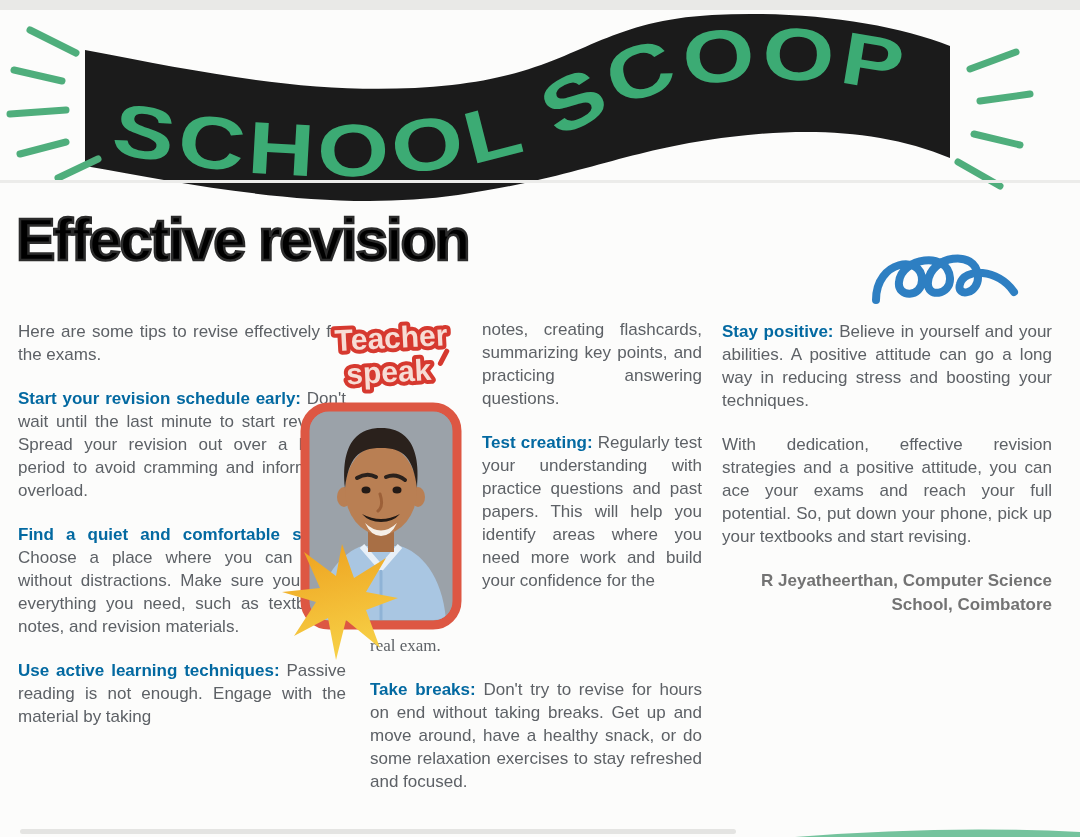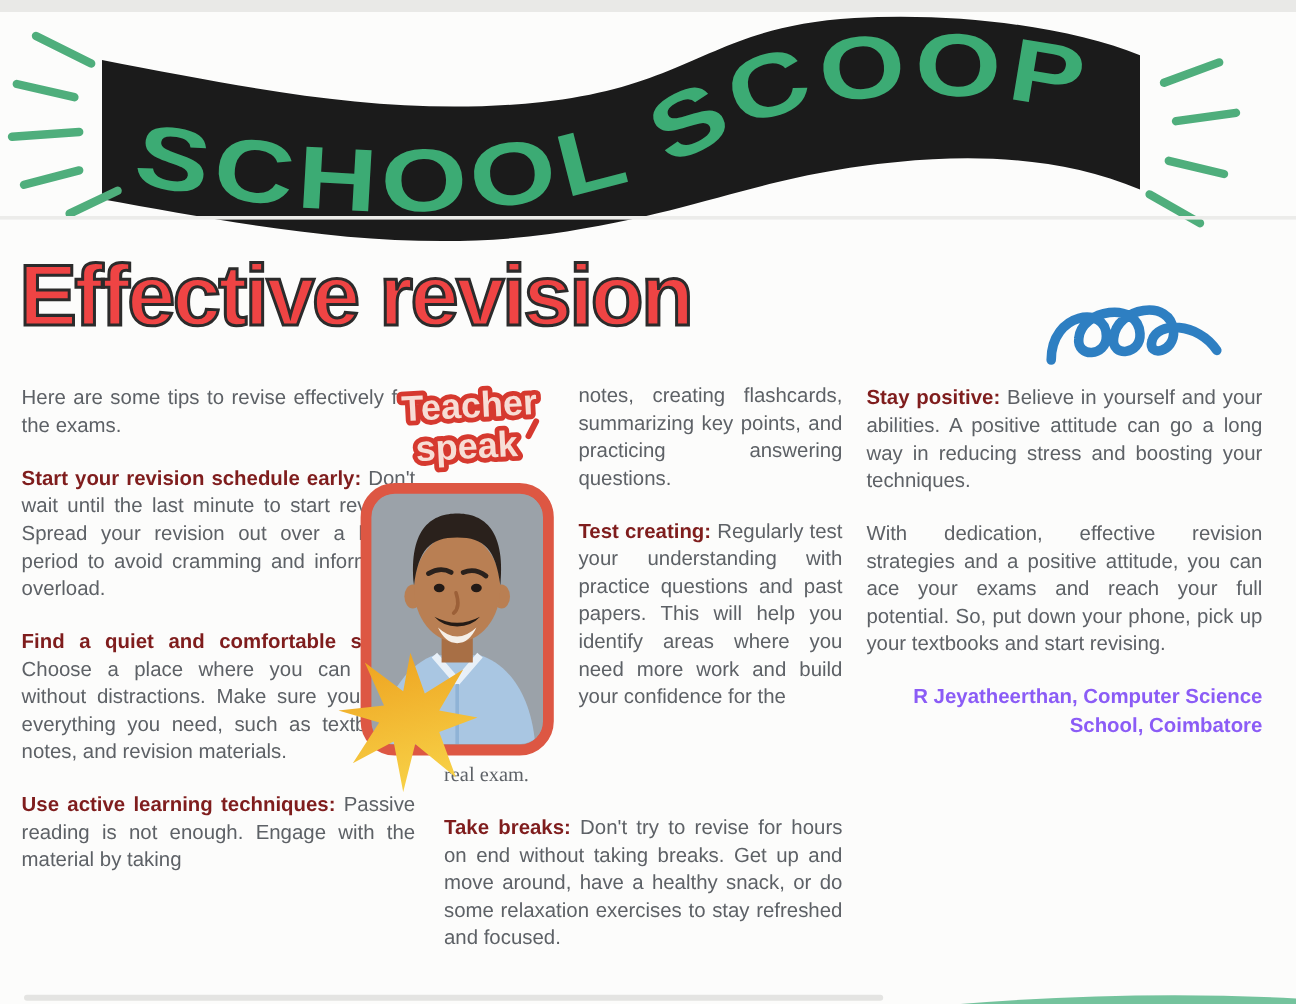--- a/index.html
+++ b/index.html
@@ -6,36 +6,36 @@
   .page{
     position:relative;width:1080px;height:837px;overflow:hidden;
     background:#fcfcfb;
     font-family:"Liberation Sans","DejaVu Sans",sans-serif;
   }
   .top-strip{position:absolute;top:0;left:0;right:0;height:10px;background:#e9e9e7;}
   .header-divider{position:absolute;top:180px;left:0;right:0;height:3px;background:#ececea;}
   .banner-svg{position:absolute;top:6px;left:0;}
   .headline{
     position:absolute;left:16px;top:206px;
-    font-size:72px;font-weight:bold;letter-spacing:-2px;color:#ef4444;
+    font-size:59px;font-weight:bold;letter-spacing:-2px;color:#000000;
     -webkit-text-stroke:2.5px #2b2b2b;white-space:nowrap;
   }
   .squiggle{position:absolute;left:866px;top:238px;}
   .col{position:absolute;font-size:17px;line-height:23px;color:#5d6166;text-align:justify;}
   .col p{margin:0 0 21px 0;}
-  .col b{color:#7f1d1d;}
+  .col b{color:#0369a1;}
   .col1{left:18px;top:320px;width:328px;}
   .col2{left:370px;top:318px;width:332px;}
   .col3{left:722px;top:320px;width:330px;}
   .media-float{float:left;width:172px;margin:-4px 10px 4px -70px;}
   .badge-svg{display:block;margin:0 0 2px 26px;}
   .photo-svg{display:block;}
   .clear-left{clear:left;font-family:Liberation Serif, serif;}
   .star{position:absolute;left:-88px;top:224px;z-index:3;}
-  .byline{margin-top:2px;text-align:right;font-weight:bold;color:#8b5cf6;font-size:17px;line-height:24px;}
+  .byline{margin-top:2px;text-align:right;font-weight:bold;color:#737373;font-size:17px;line-height:24px;}
   .bottom-bar{position:absolute;left:20px;top:829px;width:716px;height:5px;background:#e4e4e2;border-radius:3px;}
   .bottom-green{position:absolute;right:0;top:825px;}
 </style>
 </head>
 <body>
 
 <div class="page">
 
   <div class="top-strip"></div>
 

